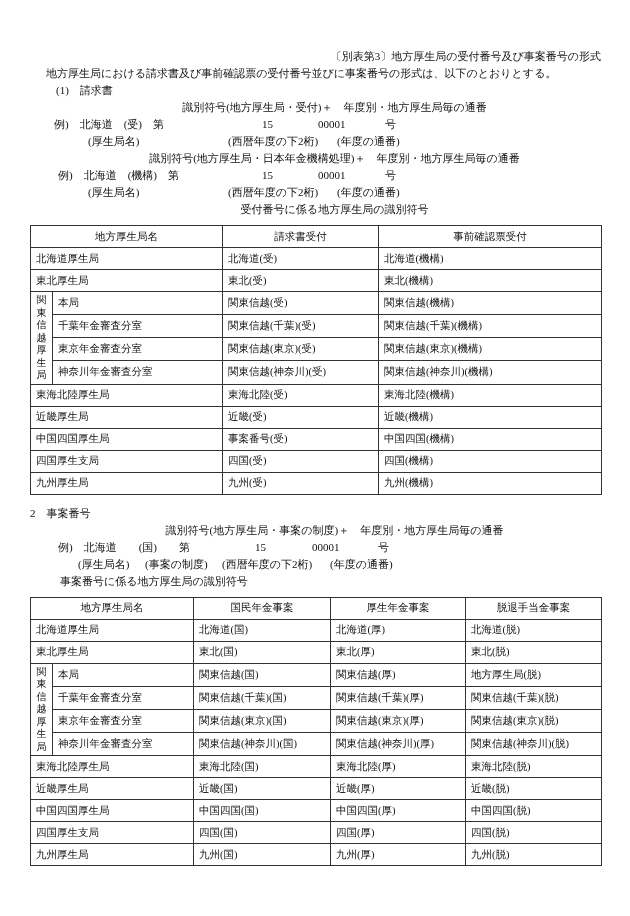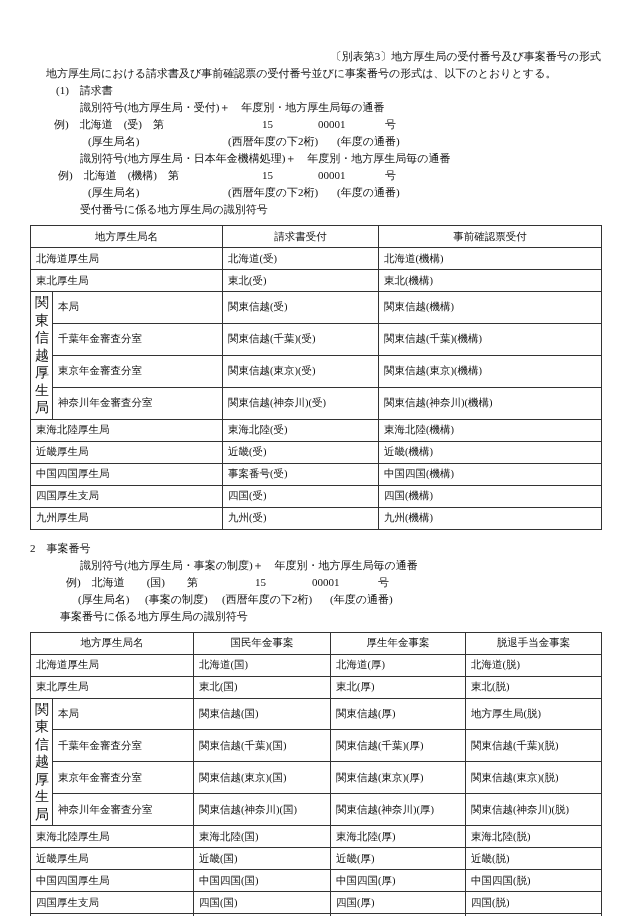--- a/index.html
+++ b/index.html
@@ -9,39 +9,39 @@
     color:#111;
     font-family:"Liberation Serif","DejaVu Serif",serif;
     font-size:11px;
   }
   .page { padding:48px 29px 0 30px; box-sizing:border-box; }
   .ln { line-height:17px; white-space:pre; }
   .in5  { margin-left:5px;text-align:right; }
   .in16 { margin-left:16px; }
   .in26 { margin-left:26px; }
   .in30 { margin-left:30px; }
-  .in50 { margin-left:50px; }
+  .in50 { margin-left:38px;text-align:center; }
   .mt10 { margin-top:10px; }
   .ex { position:relative; height:17px; line-height:17px; }
   .ex span { position:absolute; top:0; white-space:pre; }
   table {
     border-collapse:collapse; table-layout:fixed;
     width:571px; margin-top:7px;
   }
   td,th {
     border:1px solid #333;
     font-weight:normal; font-size:10.5px;
     padding:2px 5px; height:17px;
     vertical-align:middle; overflow:hidden;
   }
   th { text-align:center; }
   td { text-align:left; }
   .vcell {
     padding:2px 4px; word-break:break-all;
-    line-height:1.25; text-align:center; font-size:14px;
+    line-height:1.25; text-align:center; font-size:10px;
   }
 </style>
 </head>
 <body>
 
 <div class="page">
 
   <div class="ln in5">〔別表第3〕地方厚生局の受付番号及び事案番号の形式</div>
   <div class="ln in16">地方厚生局における請求書及び事前確認票の受付番号並びに事案番号の形式は、以下のとおりとする。</div>
 
@@ -143,21 +143,21 @@
       <td colspan="2">九州厚生局</td>
       <td>九州(受)</td>
       <td>九州(機構)</td>
     </tr>
   </tbody>
     </table>
 
   <div class="ln mt10">2　事案番号</div>
   <div class="ln in50">識別符号(地方厚生局・事案の制度)＋　年度別・地方厚生局毎の通番</div>
   <div class="ex">
-    <span style="left:36px">例)　北海道　　(国)　　第</span>
+    <span style="left:28px">例)　北海道　　(国)　　第</span>
     <span style="left:225px">15</span>
     <span style="left:282px">00001</span>
     <span style="left:348px">号</span>
   </div>
   <div class="ex">
     <span style="left:48px">(厚生局名)</span>
     <span style="left:115px">(事案の制度)</span>
     <span style="left:192px">(西暦年度の下2桁)</span>
     <span style="left:300px">(年度の通番)</span>
   </div>

